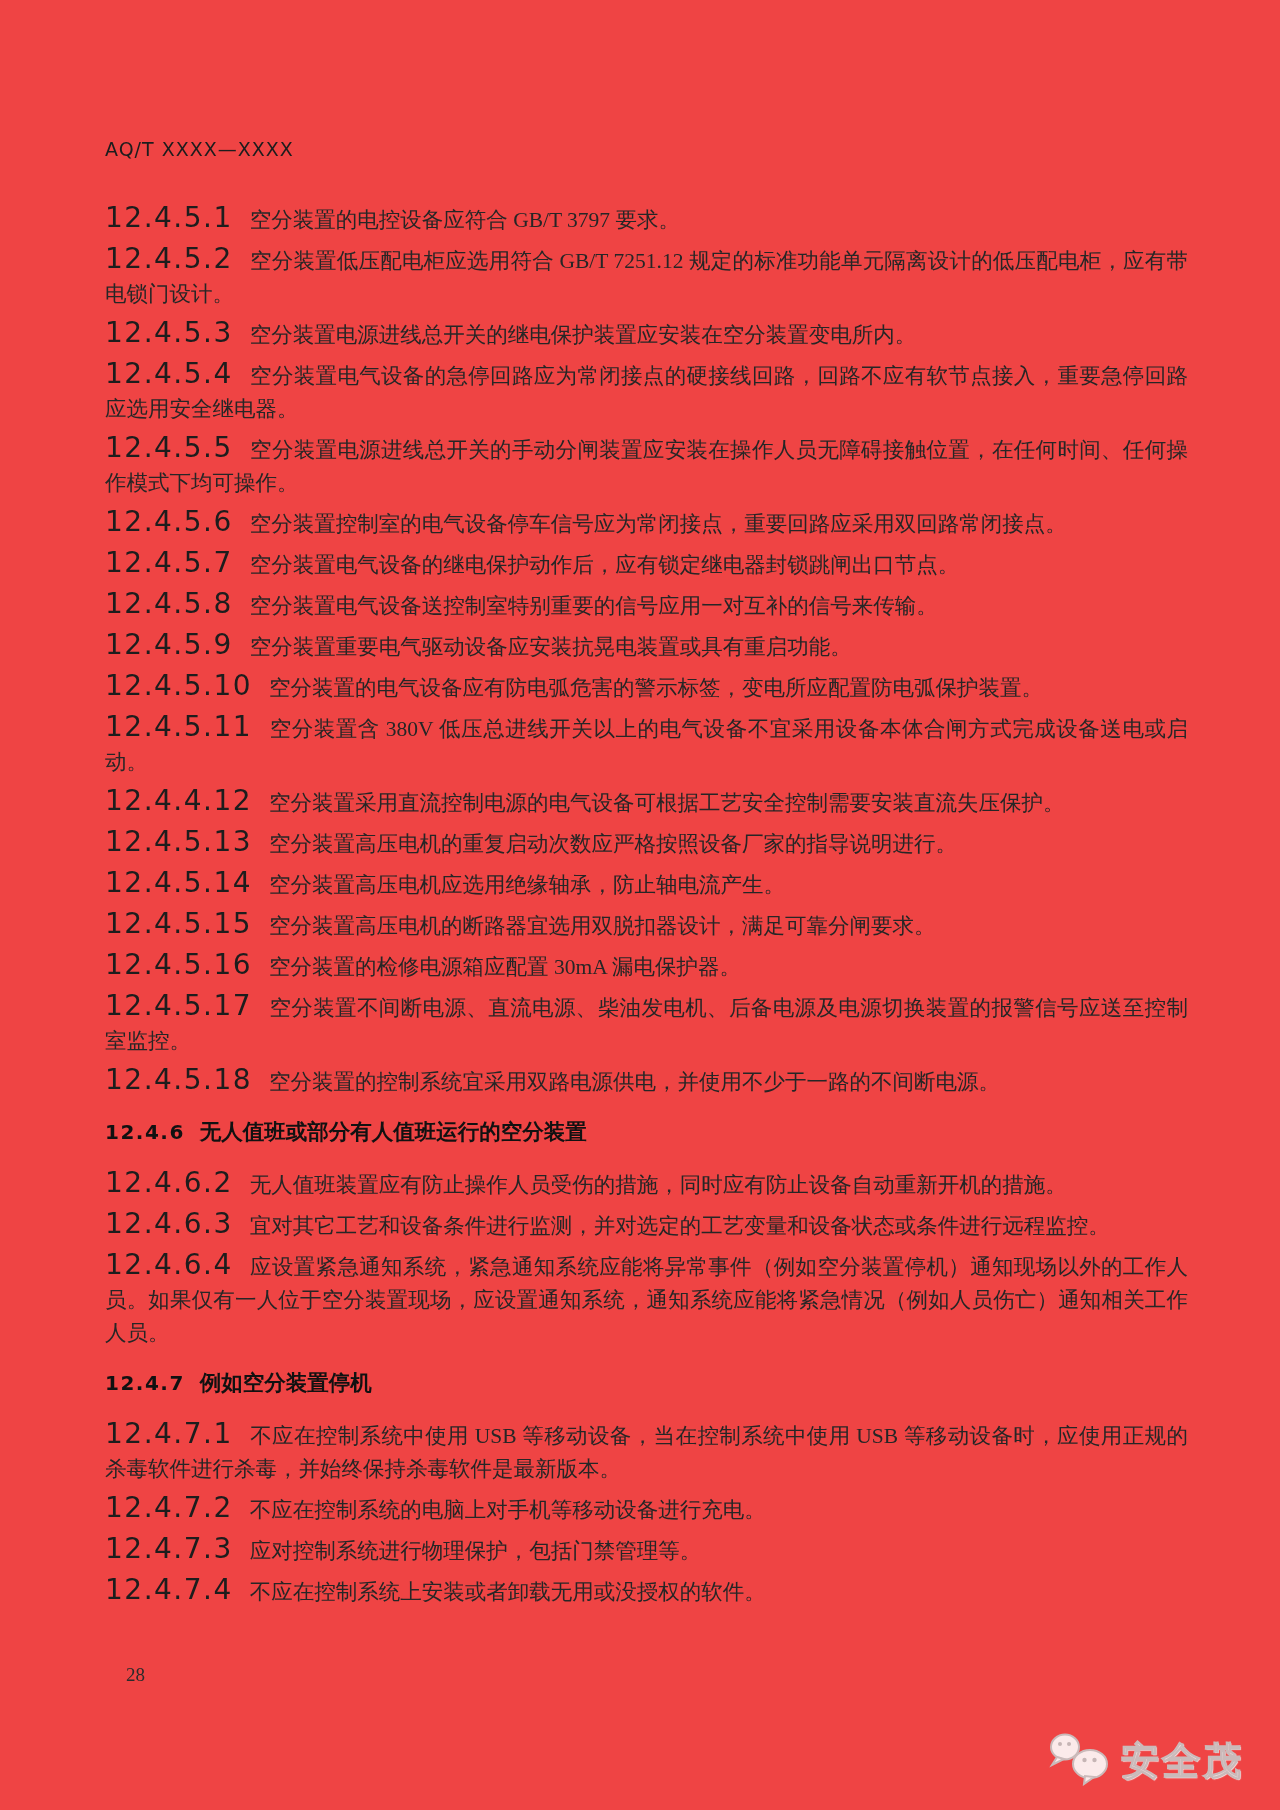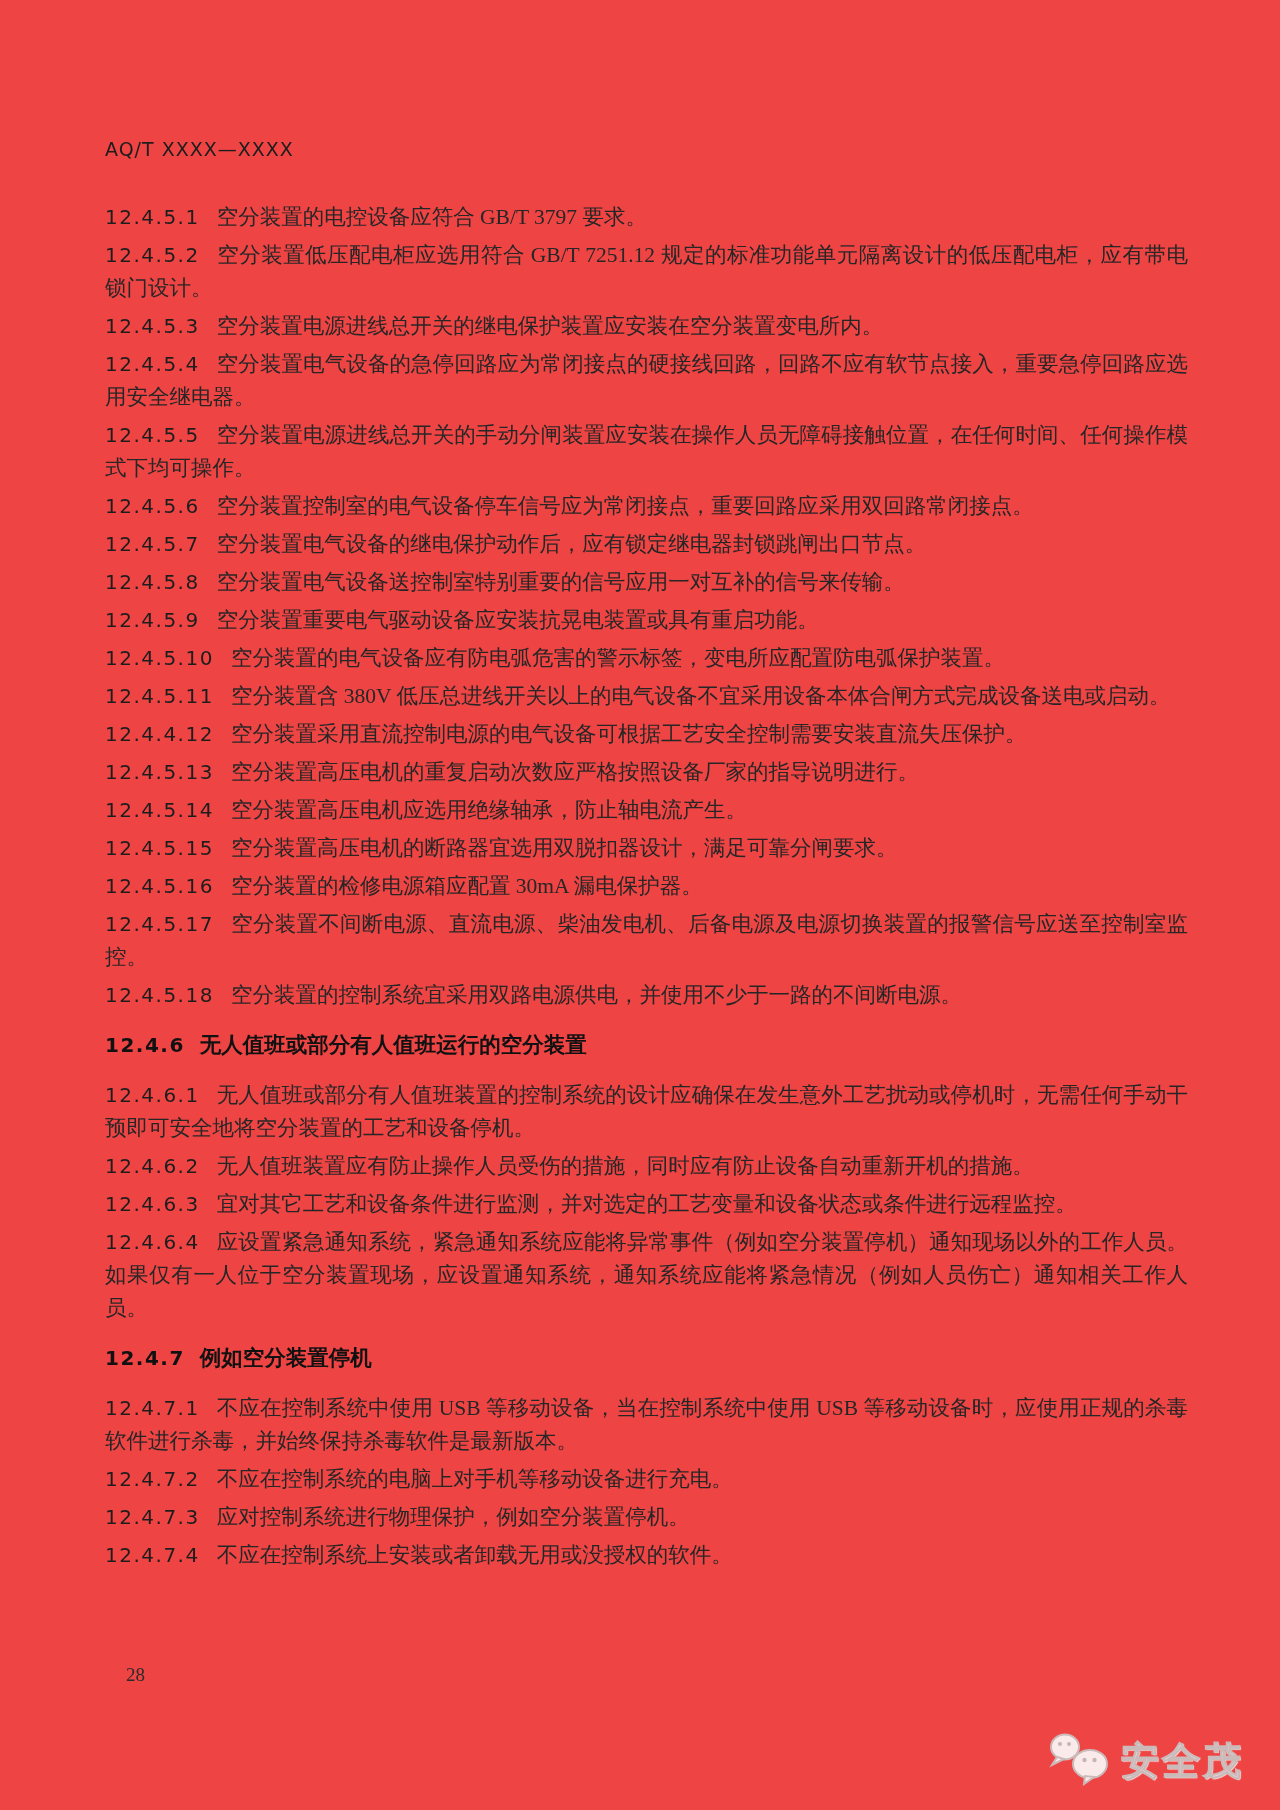--- a/index.html
+++ b/index.html
@@ -33,21 +33,21 @@
   }
   p.clause {
     font-size: 21.5px;
     line-height: 33px;
     text-align: justify;
     margin-bottom: 5px;
     color: #262626;
   }
   p.clause .num {
     font-family: "DejaVu Sans", "Liberation Sans", sans-serif;
-    font-size: 20px;
+    font-size: 28px;
     letter-spacing: 1.5px;
     margin-right: 17px;
     white-space: nowrap;
     color: #1d1d1d;
   }
   p.heading {
     font-family: "DejaVu Sans", "Liberation Sans", sans-serif;
     font-weight: bold;
     font-size: 21.5px;
     line-height: 33px;
@@ -106,28 +106,27 @@
       <p class="clause"><span class="num">12.4.5.10</span><span class="txt">空分装置的电气设备应有防电弧危害的警示标签，变电所应配置防电弧保护装置。</span></p>
       <p class="clause"><span class="num">12.4.5.11</span><span class="txt">空分装置含 380V 低压总进线开关以上的电气设备不宜采用设备本体合闸方式完成设备送电或启动。</span></p>
       <p class="clause"><span class="num">12.4.4.12</span><span class="txt">空分装置采用直流控制电源的电气设备可根据工艺安全控制需要安装直流失压保护。</span></p>
       <p class="clause"><span class="num">12.4.5.13</span><span class="txt">空分装置高压电机的重复启动次数应严格按照设备厂家的指导说明进行。</span></p>
       <p class="clause"><span class="num">12.4.5.14</span><span class="txt">空分装置高压电机应选用绝缘轴承，防止轴电流产生。</span></p>
       <p class="clause"><span class="num">12.4.5.15</span><span class="txt">空分装置高压电机的断路器宜选用双脱扣器设计，满足可靠分闸要求。</span></p>
       <p class="clause"><span class="num">12.4.5.16</span><span class="txt">空分装置的检修电源箱应配置 30mA 漏电保护器。</span></p>
       <p class="clause"><span class="num">12.4.5.17</span><span class="txt">空分装置不间断电源、直流电源、柴油发电机、后备电源及电源切换装置的报警信号应送至控制室监控。</span></p>
       <p class="clause"><span class="num">12.4.5.18</span><span class="txt">空分装置的控制系统宜采用双路电源供电，并使用不少于一路的不间断电源。</span></p>
       <p class="heading"><span class="num">12.4.6</span><span class="txt">无人值班或部分有人值班运行的空分装置</span></p>
-      <p class="clause"><span class="num">12.4.6.1</span><span class="txt">无人值班或部分有人值班装置的控制系统的设计应确保在发生意外工艺扰动或停机时，无需任何手动干预即可安全地将空分装置的工艺和设备停机。</span></p>
       <p class="clause"><span class="num">12.4.6.2</span><span class="txt">无人值班装置应有防止操作人员受伤的措施，同时应有防止设备自动重新开机的措施。</span></p>
       <p class="clause"><span class="num">12.4.6.3</span><span class="txt">宜对其它工艺和设备条件进行监测，并对选定的工艺变量和设备状态或条件进行远程监控。</span></p>
       <p class="clause"><span class="num">12.4.6.4</span><span class="txt">应设置紧急通知系统，紧急通知系统应能将异常事件（例如空分装置停机）通知现场以外的工作人员。如果仅有一人位于空分装置现场，应设置通知系统，通知系统应能将紧急情况（例如人员伤亡）通知相关工作人员。</span></p>
       <p class="heading"><span class="num">12.4.7</span><span class="txt">例如空分装置停机</span></p>
       <p class="clause"><span class="num">12.4.7.1</span><span class="txt">不应在控制系统中使用 USB 等移动设备，当在控制系统中使用 USB 等移动设备时，应使用正规的杀毒软件进行杀毒，并始终保持杀毒软件是最新版本。</span></p>
       <p class="clause"><span class="num">12.4.7.2</span><span class="txt">不应在控制系统的电脑上对手机等移动设备进行充电。</span></p>
-      <p class="clause"><span class="num">12.4.7.3</span><span class="txt">应对控制系统进行物理保护，例如空分装置停机。</span></p>
+      <p class="clause"><span class="num">12.4.7.3</span><span class="txt">应对控制系统进行物理保护，包括门禁管理等。</span></p>
       <p class="clause"><span class="num">12.4.7.4</span><span class="txt">不应在控制系统上安装或者卸载无用或没授权的软件。</span></p>
     </div>
 
   <div class="page-number">28</div>
 
   <div class="watermark">
     <span>
       <svg width="68" height="54" viewBox="0 0 68 54">
         <g fill="#fdfdfd" stroke="#c7c7c7" stroke-width="2">
           <ellipse cx="18" cy="15" rx="14" ry="12.5"></ellipse>

